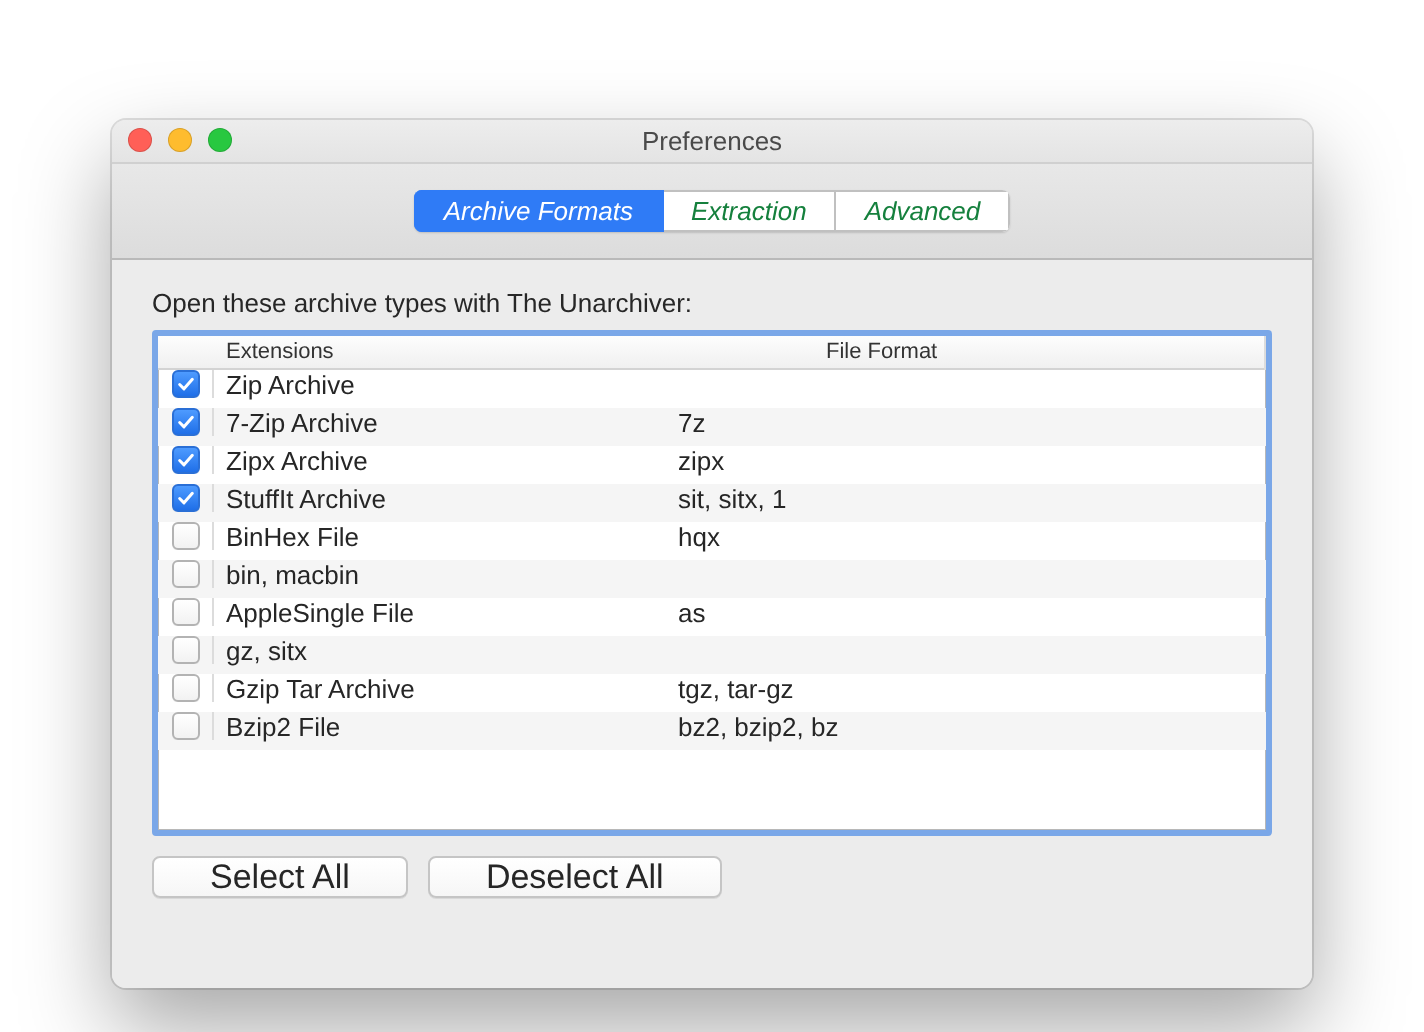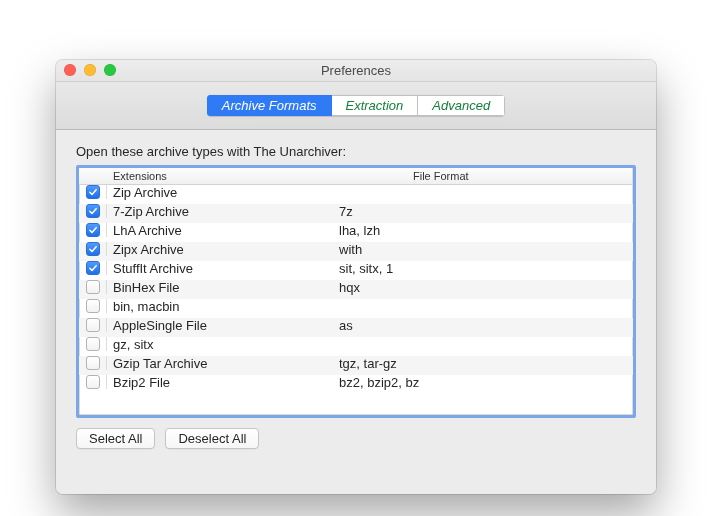--- a/index.html
+++ b/index.html
@@ -149,22 +149,22 @@
   }
   .chk.checked svg { display:block; }
   .chk svg { display:none; width:10px; height:10px; }
   .btnrow {
     margin-top: 10px;
     display:flex;
     gap: 10px;
   }
   .pushbtn {
     height: 21px;
-    padding: 0 12px;
-    font-size: 13px;
+    padding: 0 28px;
+    font-size: 17px;
     line-height: 19px;
     background: linear-gradient(#ffffff,#f6f6f6);
     border: 0.5px solid #c5c5c5;
     border-radius: 4px;
     box-shadow: 0 0.5px 0 rgba(0,0,0,0.08);
     color:#262626;
     cursor: default;
   }
 </style>
 </head>
@@ -221,33 +221,22 @@
             <div class="cell col-ext">7z</div>
           </div>
           <div class="row">
             <div class="cell col-chk">
               <div class="chk checked">
                 <svg viewBox="0 0 12 12">
                   <path d="M2.2 6.3 L4.8 8.9 L9.8 3.2" stroke="#fff" stroke-width="1.8" fill="none" stroke-linecap="round" stroke-linejoin="round"></path>
                 </svg>
               </div>
             </div>
-            <div class="cell col-fmt">LhA Archive</div>
-            <div class="cell col-ext">lha, lzh</div>
-          </div>
-          <div class="row">
-            <div class="cell col-chk">
-              <div class="chk checked">
-                <svg viewBox="0 0 12 12">
-                  <path d="M2.2 6.3 L4.8 8.9 L9.8 3.2" stroke="#fff" stroke-width="1.8" fill="none" stroke-linecap="round" stroke-linejoin="round"></path>
-                </svg>
-              </div>
-            </div>
             <div class="cell col-fmt">Zipx Archive</div>
-            <div class="cell col-ext">with</div>
+            <div class="cell col-ext">zipx</div>
           </div>
           <div class="row">
             <div class="cell col-chk">
               <div class="chk checked">
                 <svg viewBox="0 0 12 12">
                   <path d="M2.2 6.3 L4.8 8.9 L9.8 3.2" stroke="#fff" stroke-width="1.8" fill="none" stroke-linecap="round" stroke-linejoin="round"></path>
                 </svg>
               </div>
             </div>
             <div class="cell col-fmt">StuffIt Archive</div>

